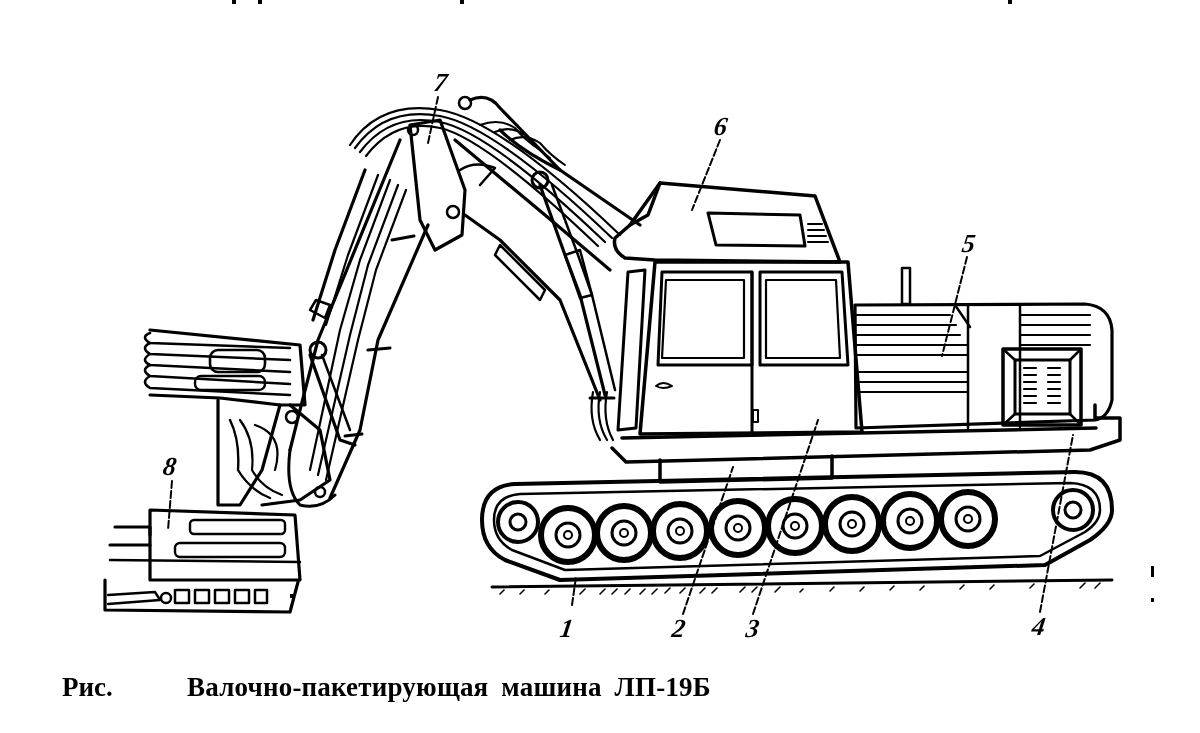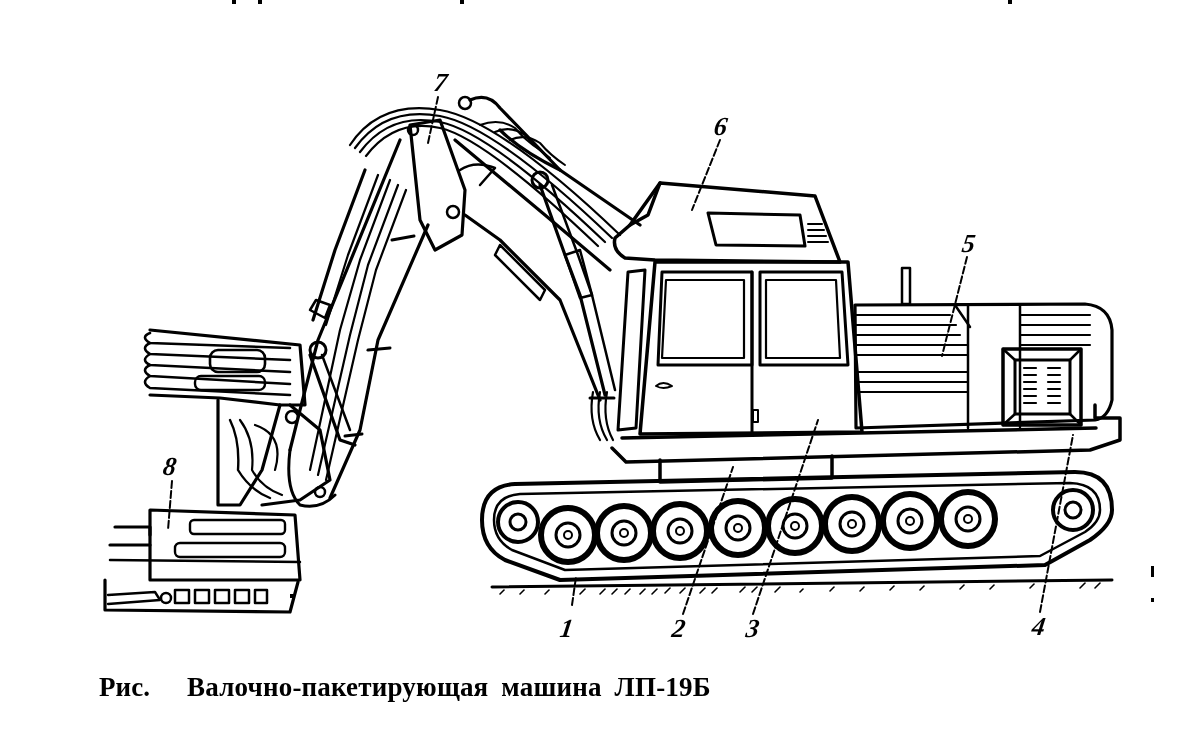--- a/index.html
+++ b/index.html
@@ -5,21 +5,21 @@
     html, body { margin: 0; padding: 0; background: #ffffff; }
     body { width: 1200px; height: 733px; position: relative; overflow: hidden;
            font-family: "Liberation Serif", serif; color: #000; }
     .page { position: absolute; left: 0; top: 0; width: 1200px; height: 733px; }
     .top-marks { position: absolute; left: 0; top: 0; width: 1200px; height: 10px; }
     .top-mark { position: absolute; top: 0; width: 4px; height: 4px; background: #000; }
     svg.figure { position: absolute; left: 0; top: 0; }
     .callout { position: absolute; font-family: "Liberation Serif", serif; font-style: italic;
                font-weight: bold; font-size: 26px; line-height: 1; transform: skewX(-8deg); }
     .caption { position: absolute; left: 62px; top: 672px; font-family: "Liberation Serif", serif;
-               font-weight: bold; font-size: 27px; white-space: nowrap; text-align: center; }
+               font-weight: bold; font-size: 27px; white-space: nowrap; }
     .caption-prefix { display: inline-block; width: 125px; }
     .caption-text { display: inline-block; letter-spacing: 0.2px; word-spacing: 6px; }
     .stray { position: absolute; background: #000; }
   </style>
 </head>
 <body>
 
 <div class="page">
 
   <div class="top-marks">

